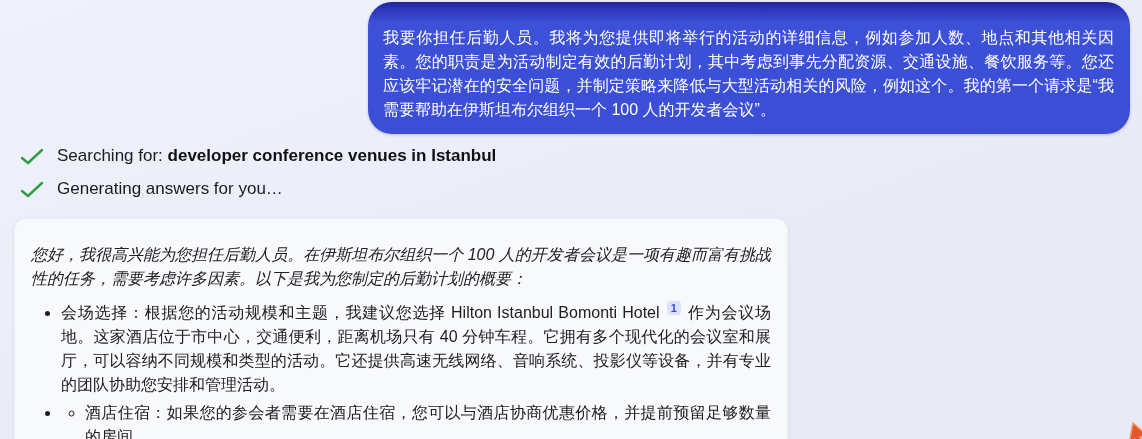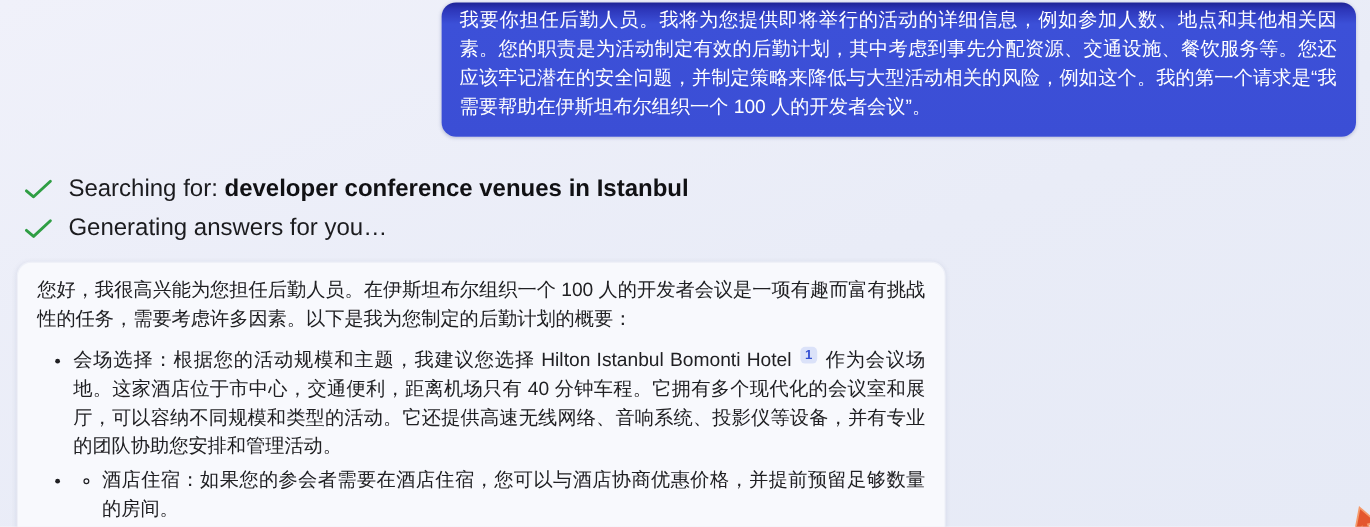--- a/index.html
+++ b/index.html
@@ -13,36 +13,36 @@
     position: relative;
     background: linear-gradient(160deg, #f0f1fa 0%, #e9ecf7 55%, #e6eaf6 100%);
     font-family: "Liberation Sans", "DejaVu Sans", sans-serif;
     color: #1f1f1f;
   }
   .user-bubble {
     position: absolute;
     left: 368px;
     right: 12px;
     top: 2px;
-    border-radius: 12px;
-    padding: 4px 16px 12px 15px;
+    border-radius: 24px;
+    padding: 24px 16px 12px 15px;
     background: linear-gradient(180deg, #1e2395 0%, #2c35b8 5%, #3c50d8 16%, #3b4ed5 100%);
     color: #ffffff;
     font-size: 16px;
     line-height: 24px;
     text-align: justify;
     box-shadow: 0 1px 3px rgba(40, 50, 120, 0.25);
   }
   .status-row {
     position: absolute;
     left: 20px;
     display: flex;
     align-items: center;
     gap: 13px;
-    font-size: 20px;
+    font-size: 17px;
     color: #1b1b1e;
     white-space: nowrap;
   }
   .status-row .check {
     width: 24px;
     height: 17px;
     flex: 0 0 auto;
     display: inline-block;
   }
   .status-row strong { font-weight: 700; color: #111114; }
@@ -55,21 +55,22 @@
     border-radius: 12px;
     background: #f8f9fd;
     border: 1px solid #eef0f8;
     box-shadow: 0 1px 4px rgba(70, 75, 120, 0.10);
     font-size: 16px;
     line-height: 24px;
     color: #202023;
     text-align: justify;
   }
   .answer-bubble p {
-    margin: 0 0 10px 0;
+    margin: 12px 0 10px 0;
+    font-style: italic;
   }
   .answer-bubble ul {
     margin: 0;
     padding-left: 30px;
     list-style-type: disc;
   }
   .answer-bubble ul ul {
     list-style-type: circle;
     padding-left: 24px;
     margin-top: 2px;

